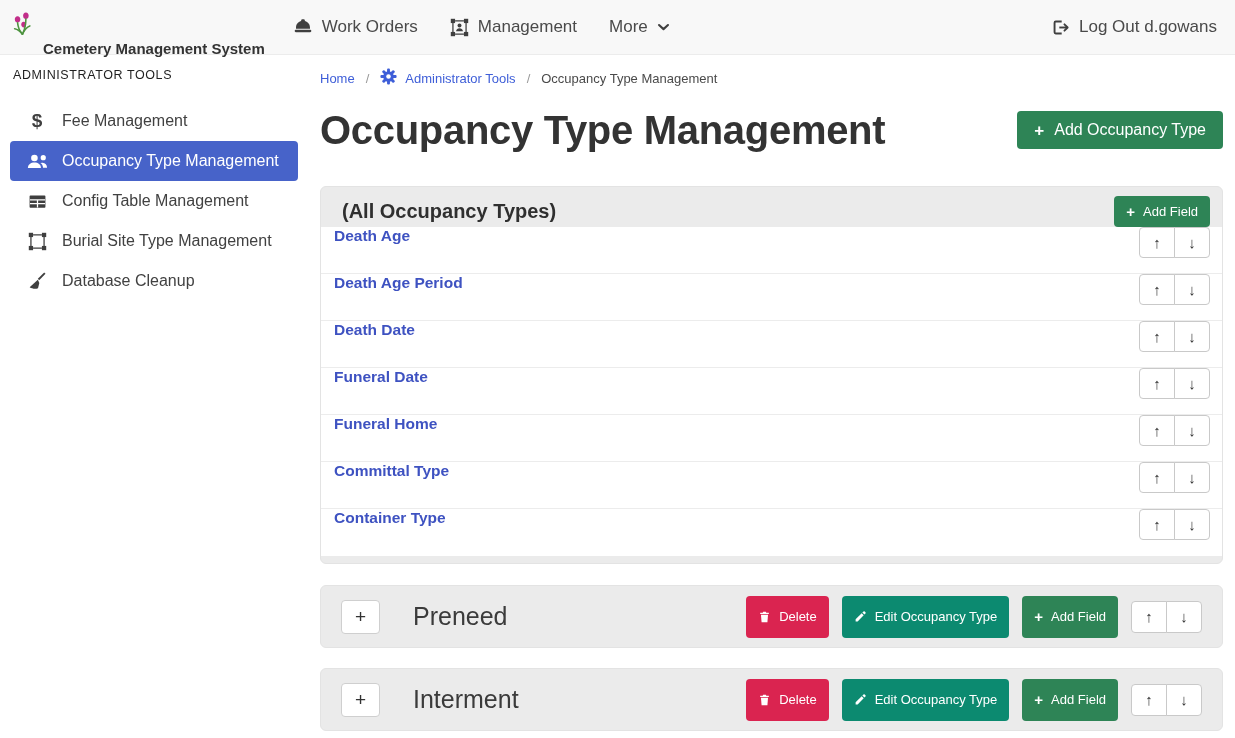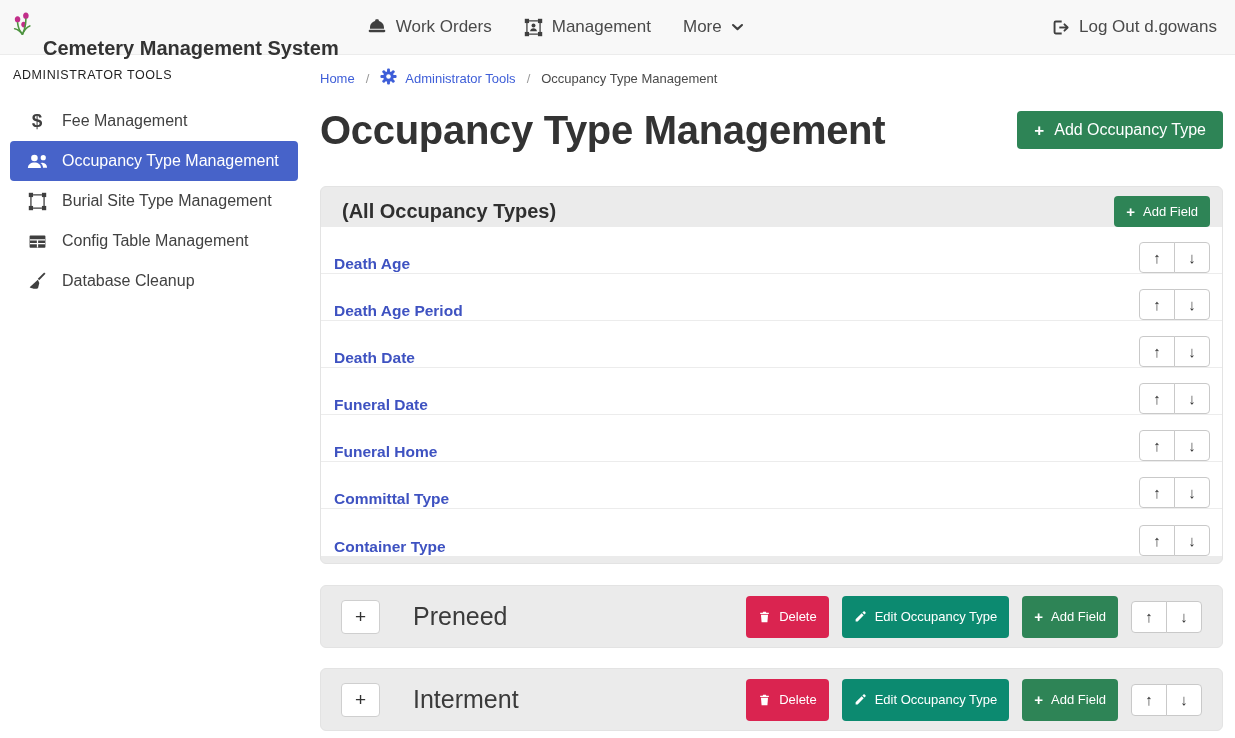--- a/index.html
+++ b/index.html
@@ -3,21 +3,21 @@
 <meta charset="utf-8">
 <style>
   * { margin:0; padding:0; box-sizing:border-box; }
   html,body { width:1235px; height:738px; overflow:hidden; background:#fff;
     font-family:"Liberation Sans", sans-serif; color:#333; }
 
   
   .navbar { height:55px; background:#f8f8f8; border-bottom:1px solid #ececec;
     display:flex; align-items:center; padding:0 18px 0 10px; }
   .brand { display:flex; align-items:center; gap:9px; margin-right:28px; cursor:pointer; }
-  .brand-title { font-size:20px; font-weight:700; color:#333;margin-top:43px; }
+  .brand-title { font-size:15px; font-weight:700; color:#333;margin-top:43px; }
   .nav-link { display:flex; align-items:center; gap:9px; font-size:17px; color:#4a4a4a;
     margin-right:32px; cursor:pointer; }
   .nav-link .icn { display:flex; color:#3f3f3f; }
   .logout { margin-left:auto; margin-right:0; }
 
   
   .layout { display:flex; height:683px; }
   .sidebar { width:310px; flex:none; padding-top:13px; }
   .sidebar-heading { font-size:12.5px; letter-spacing:.6px; color:#1f1f1f; padding-left:13px; }
   .side-list { margin-top:19px; }
@@ -53,21 +53,21 @@
   .btn-sm .plus { font-size:15px; }
   .btn .icn { display:flex; }
 
   
   .card { border:1px solid #e3e3e3; border-radius:6px; background:#ebebeb;
     margin-top:30px; overflow:hidden; }
   .card-header { height:40px; display:flex; align-items:center; justify-content:space-between;
     padding:8px 12px 0 21px; }
   .card-title { font-size:20px; font-weight:600; color:#2f2f2f; }
   .rows { background:#fff; margin-bottom:7px; }
-  .frow { height:47px; display:flex; align-items:flex-end; justify-content:space-between;
+  .frow { height:47px; display:flex; align-items:flex-start; justify-content:space-between;
     padding:0 12px 0 13px; border-bottom:1px solid #ececec; background:#fff; }
   .frow:last-child { border-bottom:none; }
   .field-link { color:#3e52c1; font-weight:700; font-size:15.5px; cursor:pointer; }
 
   .arrow-group { display:flex; }
   .arrow-btn { width:36px; height:31px; background:#fff; border:1px solid #c9c9c9; color:#333;
     font-size:15px; display:flex; align-items:center; justify-content:center;
     cursor:pointer; font-family:inherit; }
   .arrow-btn.up { border-radius:4px 0 0 4px; }
   .arrow-btn.down { border-radius:0 4px 4px 0; margin-left:-1px; }
@@ -172,39 +172,39 @@
             <path d="M2.5 19.5c0-4.6 3.8-7.1 8.5-7.1s8.5 2.5 8.5 7.1z"></path>
             <circle cx="22.5" cy="6" r="3.4"></circle>
             <path d="M21.5 12.6c3.6.5 6 2.9 6 6.4h-5.2c-.3-2.7-1.6-4.8-3.5-6a9 9 0 0 1 2.7-.4z"></path>
           </svg>
         </span>
         <span>Occupancy Type Management</span>
       </div>
 
       <div class="side-item">
         <span class="icn">
+          <svg width="19" height="19" viewBox="0 0 24 24">
+            <path d="M3 4.5h18a1 1 0 0 1 1 1V19a1 1 0 0 1-1 1H3a1 1 0 0 1-1-1V5.5a1 1 0 0 1 1-1z" fill="currentColor"></path>
+            <path d="M2.5 10h19M12 10v9.5M2.5 14.8h19" stroke="#fff" stroke-width="1.6" fill="none"></path>
+          </svg>
+        </span>
+        <span>Config Table Management</span>
+      </div>
+
+      <div class="side-item">
+        <span class="icn">
           <svg width="19" height="19" viewBox="0 0 24 24" fill="currentColor">
             <rect x="1" y="1" width="5.4" height="5.4"></rect>
             <rect x="17.6" y="1" width="5.4" height="5.4"></rect>
             <rect x="1" y="17.6" width="5.4" height="5.4"></rect>
             <rect x="17.6" y="17.6" width="5.4" height="5.4"></rect>
             <path d="M6.4 3.7h11.2M6.4 20.3h11.2M3.7 6.4v11.2M20.3 6.4v11.2" stroke="currentColor" stroke-width="1.6"></path>
           </svg>
         </span>
         <span>Burial Site Type Management</span>
-      </div>
-
-      <div class="side-item">
-        <span class="icn">
-          <svg width="19" height="19" viewBox="0 0 24 24">
-            <path d="M3 4.5h18a1 1 0 0 1 1 1V19a1 1 0 0 1-1 1H3a1 1 0 0 1-1-1V5.5a1 1 0 0 1 1-1z" fill="currentColor"></path>
-            <path d="M2.5 10h19M12 10v9.5M2.5 14.8h19" stroke="#fff" stroke-width="1.6" fill="none"></path>
-          </svg>
-        </span>
-        <span>Config Table Management</span>
       </div>
 
       <div class="side-item">
         <span class="icn">
           <svg width="20" height="20" viewBox="0 0 24 24" fill="currentColor">
             <path d="M22.2 3.4 20.6 1.8 13 9.4l1.6 1.6z"></path>
             <path d="M13 10.6 3.2 19.6c2.9 1.8 7 2.4 10 1.1l1.6-6.3z"></path>
           </svg>
         </span>
         <span>Database Cleanup</span>

